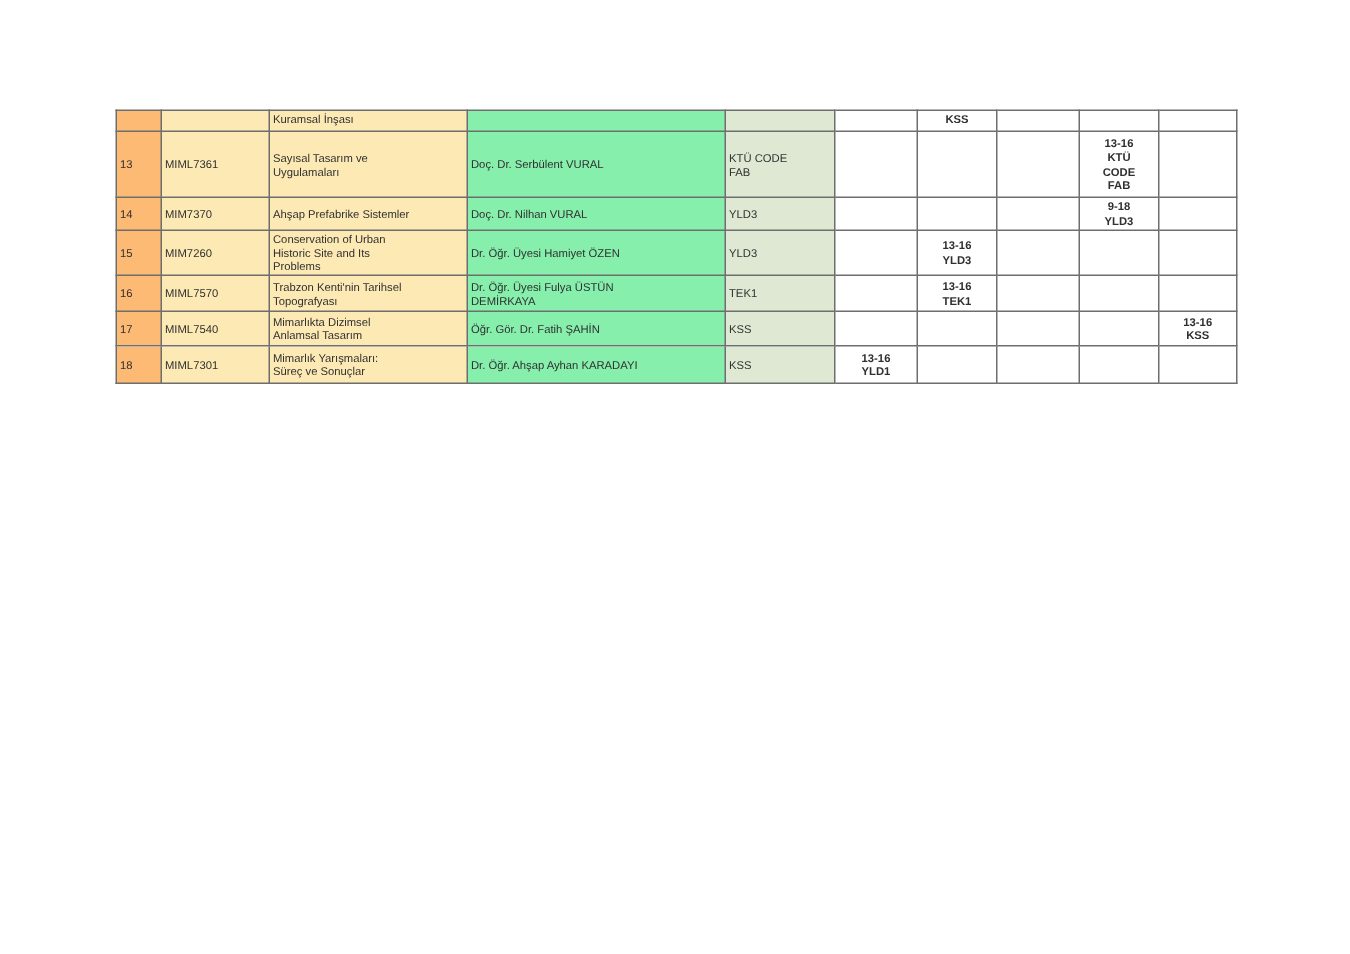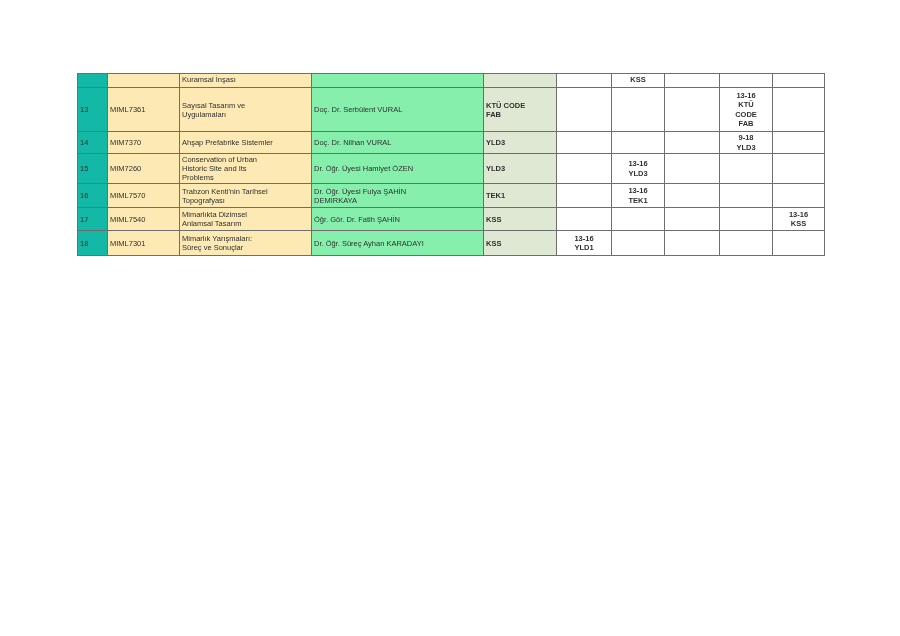--- a/index.html
+++ b/index.html
@@ -29,25 +29,25 @@
     color: #303030;
   }
   table.schedule td {
     border: 1px solid #6e6e6e;
     padding: 1px 2px;
     overflow: hidden;
     vertical-align: middle;
     white-space: pre-line;
   }
   
-  td.c-num  { background: #14b8a6; vertical-align: top; padding-left: 4px; }
+  td.c-num  { background: #fdba74; vertical-align: top; padding-left: 4px; }
   td.c-code { background: #fce9b4; padding-left: 4px; }
   td.c-name { background: #fce9b4; padding-left: 4px; }
   td.c-inst { background: #86efac; padding-left: 4px; }
-  td.c-room { background: #dee8d2; padding-left: 4px; font-weight: bold; }
+  td.c-room { background: #dee8d2; padding-left: 4px; font-weight: normal; }
   td.c-slot { background: #ffffff; text-align: center; font-weight: bold; line-height: 9.5px; }
   
   tr.h14 { height: 14px; }
   tr.h44 { height: 44px; }
   tr.h22 { height: 22px; margin-top: 16px; }
   tr.h30 { height: 30px; }
   tr.h24 { height: 24px; }
   tr.h23 { height: 23px; margin-top: 20px; }
   tr.h25 { height: 25px; }
   
@@ -134,21 +134,21 @@
           <td class="c-slot"></td>
           <td class="c-slot"></td>
           <td class="c-slot"></td>
         </tr>
 
         <tr class="h24">
           <td class="c-num">16</td>
           <td class="c-code">MIML7570</td>
           <td class="c-name">Trabzon Kenti'nin Tarihsel
 Topografyası</td>
-          <td class="c-inst">Dr. Öğr. Üyesi Fulya ŞAHİN
+          <td class="c-inst">Dr. Öğr. Üyesi Fulya ÜSTÜN
 DEMİRKAYA</td>
           <td class="c-room">TEK1</td>
           <td class="c-slot"></td>
           <td class="c-slot">13-16
 TEK1</td>
           <td class="c-slot"></td>
           <td class="c-slot"></td>
           <td class="c-slot"></td>
         </tr>
 
@@ -165,21 +165,21 @@
           <td class="c-slot"></td>
           <td class="c-slot">13-16
 KSS</td>
         </tr>
 
         <tr class="h25">
           <td class="c-num">18</td>
           <td class="c-code">MIML7301</td>
           <td class="c-name">Mimarlık Yarışmaları:
 Süreç ve Sonuçlar</td>
-          <td class="c-inst">Dr. Öğr. Süreç Ayhan KARADAYI</td>
+          <td class="c-inst">Dr. Öğr. Ahşap Ayhan KARADAYI</td>
           <td class="c-room">KSS</td>
           <td class="c-slot">13-16
 YLD1</td>
           <td class="c-slot"></td>
           <td class="c-slot"></td>
           <td class="c-slot"></td>
           <td class="c-slot"></td>
         </tr>
 
       </tbody>

